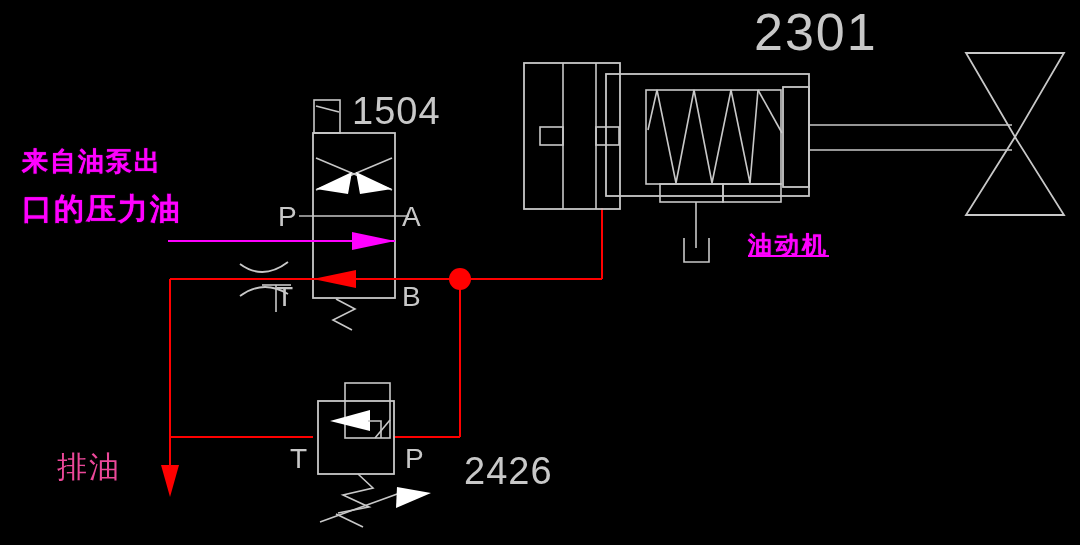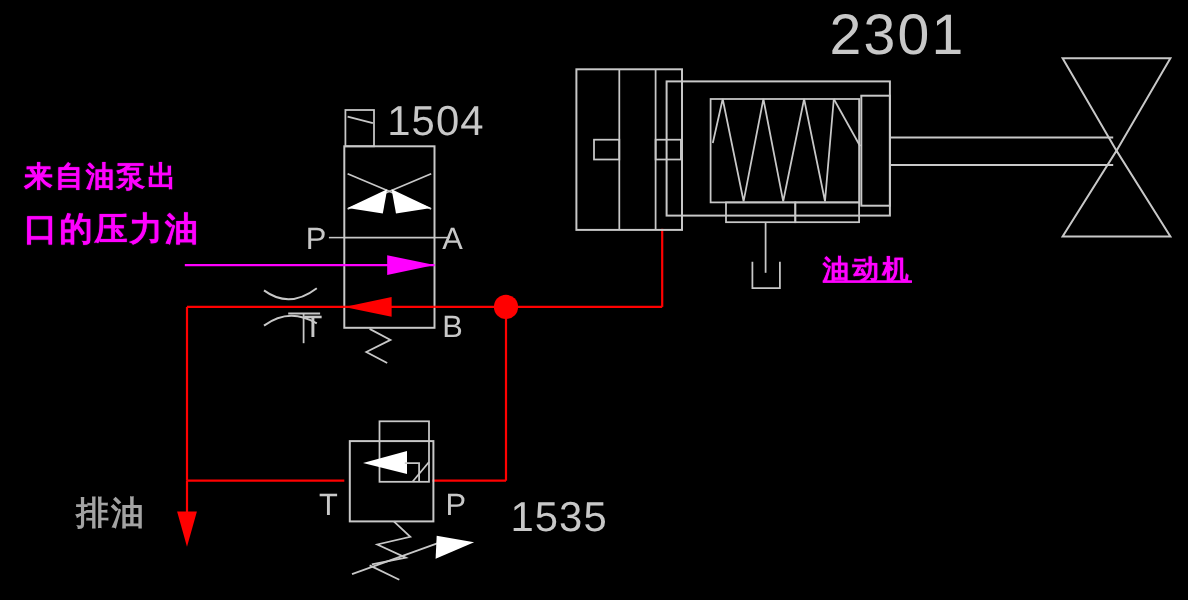--- a/index.html
+++ b/index.html
@@ -29,24 +29,23 @@
     line-height: 1;
     user-select: none;
   }
   .cn-magenta {
     color: #ff00ff;
     font-family: "DejaVu Sans", sans-serif;
     font-weight: bold;
     text-shadow: 0 0 1px #ff00ff;
   }
   .cn-red {
-    color: #a3a3a3;
+    color: #ec4899;
     font-family: "DejaVu Sans", sans-serif;
-    font-weight: bold;
-    margin-left: 12px;
+    font-weight: normal;
   }
   .tag-white {
     color: #c8c8c8;
     font-family: "Liberation Sans", sans-serif;
     font-weight: 300;
   }
   .port-white {
     color: #c8c8c8;
     font-family: "Liberation Sans", sans-serif;
     font-weight: 300;
@@ -202,21 +201,21 @@
 
   <div class="label-text cn-red" style="left:57px; top:452px; font-size:30px; letter-spacing:2px;">排油</div>
 
   <div class="label-text cn-magenta" style="left:748px; top:233px; font-size:24px; letter-spacing:3px;text-decoration:underline;">油动机</div>
 
 
   <div class="label-text tag-white" style="left:754px; top:6px; font-size:52px; letter-spacing:2px;">2301</div>
 
   <div class="label-text tag-white" style="left:352px; top:92px; font-size:38px; letter-spacing:1px;">1504</div>
 
-  <div class="label-text tag-white" style="left:464px; top:452px; font-size:38px; letter-spacing:1px;">1535</div>
+  <div class="label-text tag-white" style="left:464px; top:452px; font-size:38px; letter-spacing:1px;">2426</div>
 
   <div class="label-text port-white" style="left:278px; top:203px; font-size:28px;">P</div>
 
   <div class="label-text port-white" style="left:402px; top:203px; font-size:28px;">A</div>
 
   <div class="label-text port-white" style="left:276px; top:283px; font-size:28px;">T</div>
 
   <div class="label-text port-white" style="left:402px; top:283px; font-size:28px;">B</div>
 
   <div class="label-text port-white" style="left:290px; top:445px; font-size:28px;">T</div>

